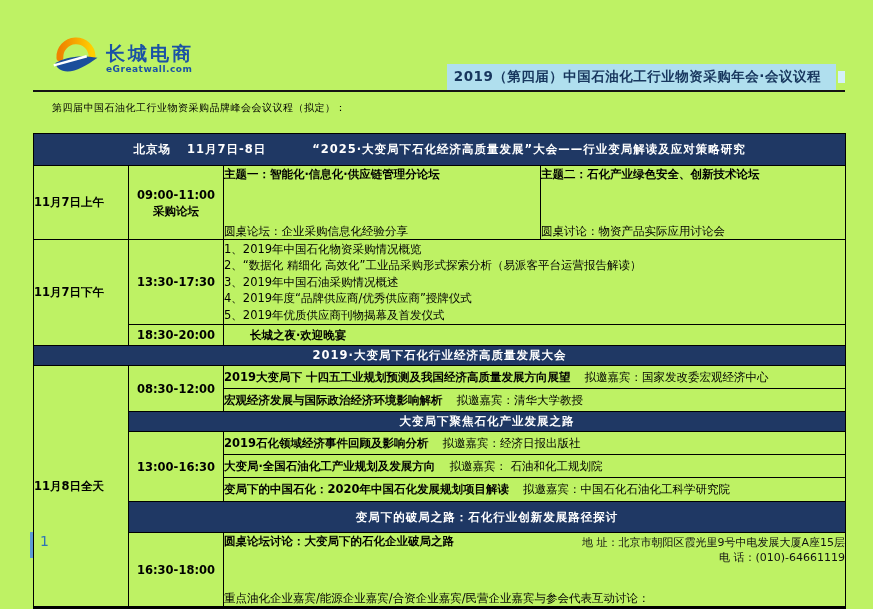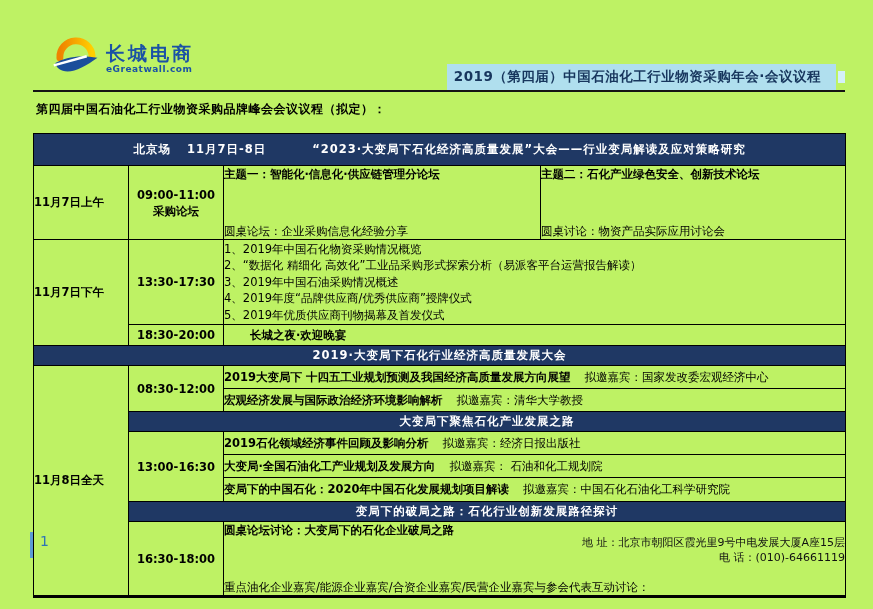--- a/index.html
+++ b/index.html
@@ -13,21 +13,21 @@
   .logo{position:absolute;left:20px;top:3px;display:flex;align-items:center;gap:7px;}
   .logo svg{display:block;}
   .logo-cn{font-size:19px;font-weight:bold;color:#1b52a5;letter-spacing:3px;line-height:20px;}
   .logo-en{font-size:9px;font-weight:bold;color:#1b52a5;letter-spacing:.5px;margin-top:1px;}
   .banner{position:absolute;right:0;bottom:0;display:flex;align-items:center;}
   .banner-text{background:#b0dfee;color:#17365d;font-weight:bold;font-size:13.5px;
        padding:4px 15px 4px 7px;letter-spacing:.5px;white-space:nowrap;}
   .banner-mark{display:inline-block;width:7px;height:12px;background:#d4f0fa;margin-left:2px;}
 
   
-  .doc-title{position:absolute;left:36px;top:101px;font-size:12px;font-weight:bold;
+  .doc-title{position:absolute;left:52px;top:101px;font-size:10px;font-weight:normal;
        letter-spacing:.5px;white-space:nowrap;}
 
   
   table.agenda{position:absolute;left:33px;top:133px;width:812px;table-layout:fixed;
        border-collapse:collapse;border:1.5px solid #000;border-bottom:3px solid #000;}
   table.agenda td{border:1px solid #000;padding:0;font-size:11.5px;vertical-align:middle;
        overflow:hidden;}
   .navy{background:#1f3864;color:#fff;font-weight:bold;text-align:center;}
   td.head{font-size:13px;letter-spacing:1px;white-space:nowrap;}
   td.head .venue{margin-right:16px;}
@@ -83,21 +83,21 @@
   <table class="agenda">
     <colgroup>
       <col style="width:95px">
         <col style="width:95px">
         <col style="width:317px">
         <col style="width:305px">
     </colgroup>
     <tbody>
         <tr style="height:32px">
       <td colspan="4" class="navy head">
-        <span class="venue">北京场</span><span>11月7日-8日</span><span class="conf">“2023·大变局下石化经济高质量发展”大会——行业变局解读及应对策略研究</span>
+        <span class="venue">北京场</span><span>11月7日-8日</span><span class="conf">“2025·大变局下石化经济高质量发展”大会——行业变局解读及应对策略研究</span>
       </td>
     </tr>
 
     <tr style="height:40px">
       <td class="date">11月7日上午</td>
       <td class="time">
         <div>09:00-11:00</div>
         <div>采购论坛</div>
       </td>
       <td class="c">
@@ -158,21 +158,21 @@
       <td colspan="2" class="c">
         <span class="t">大变局·全国石油化工产业规划及发展方向</span><span class="guest">拟邀嘉宾： 石油和化工规划院</span>
       </td>
     </tr>
     <tr style="height:24px">
       <td colspan="2" class="c">
         <span class="t">变局下的中国石化：2020年中国石化发展规划项目解读</span><span class="guest">拟邀嘉宾：中国石化石油化工科学研究院</span>
       </td>
     </tr>
 
-    <tr style="height:20px">
+    <tr style="height:31px">
       <td colspan="3" class="navy band">变局下的破局之路：石化行业创新发展路径探讨</td>
     </tr>
 
     <tr style="height:41px">
       <td class="time">16:30-18:00</td>
       <td colspan="2" class="c">
         <div class="t">圆桌论坛讨论：大变局下的石化企业破局之路</div>
         <div class="sub">重点油化企业嘉宾/能源企业嘉宾/合资企业嘉宾/民营企业嘉宾与参会代表互动讨论：</div>
       </td>
     </tr>

